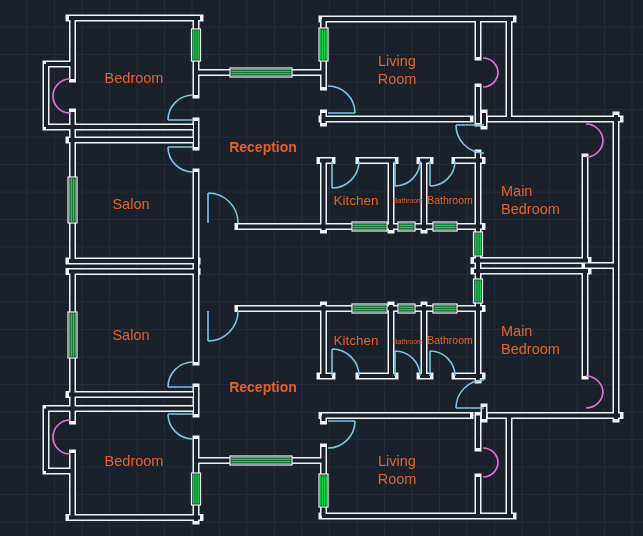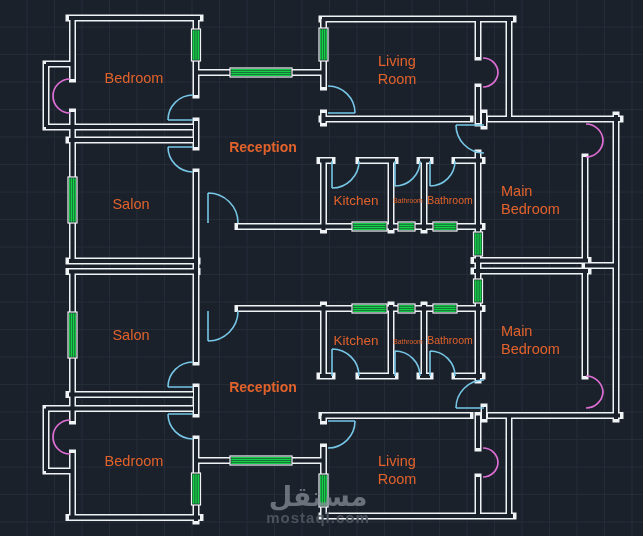--- a/index.html
+++ b/index.html
@@ -189,17 +189,13 @@
       <text x="356" y="345" fill="#e2622b" font-size="13.5" font-weight="400" text-anchor="middle" class="room-label">Kitchen</text>
       <text x="408" y="344" fill="#e2622b" font-size="6.8" font-weight="400" text-anchor="middle" class="room-label">Bathroom</text>
       <text x="450" y="344" fill="#e2622b" font-size="10.5" font-weight="400" text-anchor="middle" class="room-label">Bathroom</text>
       <text x="501" y="336" fill="#e2622b" font-size="14.5" font-weight="400" text-anchor="start" class="room-label">Main</text>
       <text x="501" y="354" fill="#e2622b" font-size="14.5" font-weight="400" text-anchor="start" class="room-label">Bedroom</text>
       <text x="263" y="392" fill="#e2622b" font-size="14" font-weight="700" text-anchor="middle" class="room-label">Reception</text>
       <text x="134" y="466" fill="#e2622b" font-size="14.5" font-weight="400" text-anchor="middle" class="room-label">Bedroom</text>
       <text x="397" y="466" fill="#e2622b" font-size="14.5" font-weight="400" text-anchor="middle" class="room-label">Living</text>
       <text x="397" y="484" fill="#e2622b" font-size="14.5" font-weight="400" text-anchor="middle" class="room-label">Room</text>
     </svg>
-  <div class="wm">
-    <div class="wm-title">مستقل</div>
-    <div class="wm-domain">mostaql.com</div>
-  </div>
 </div>
 
 </body></html>

